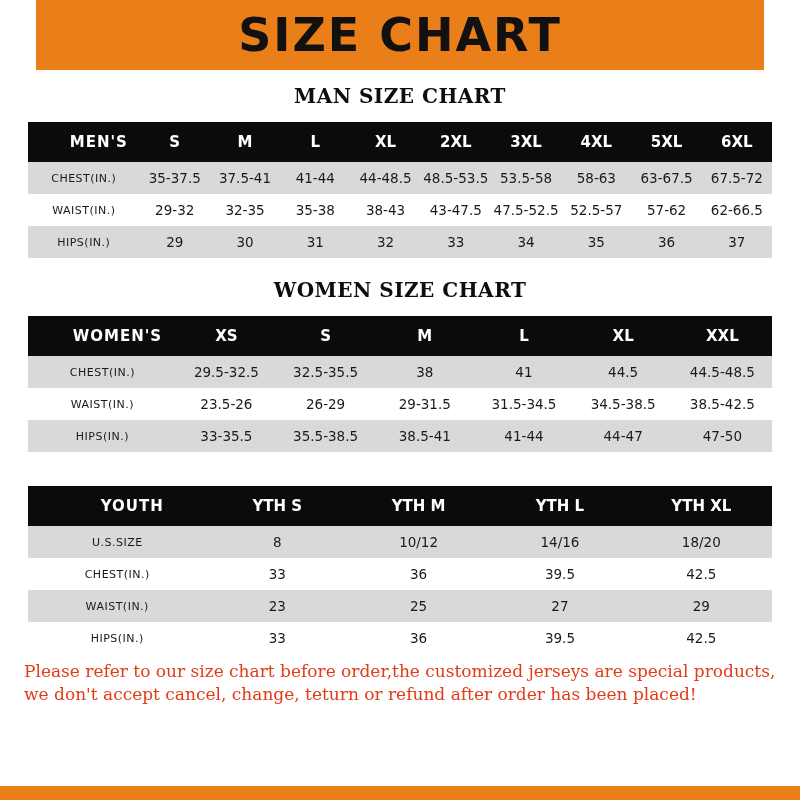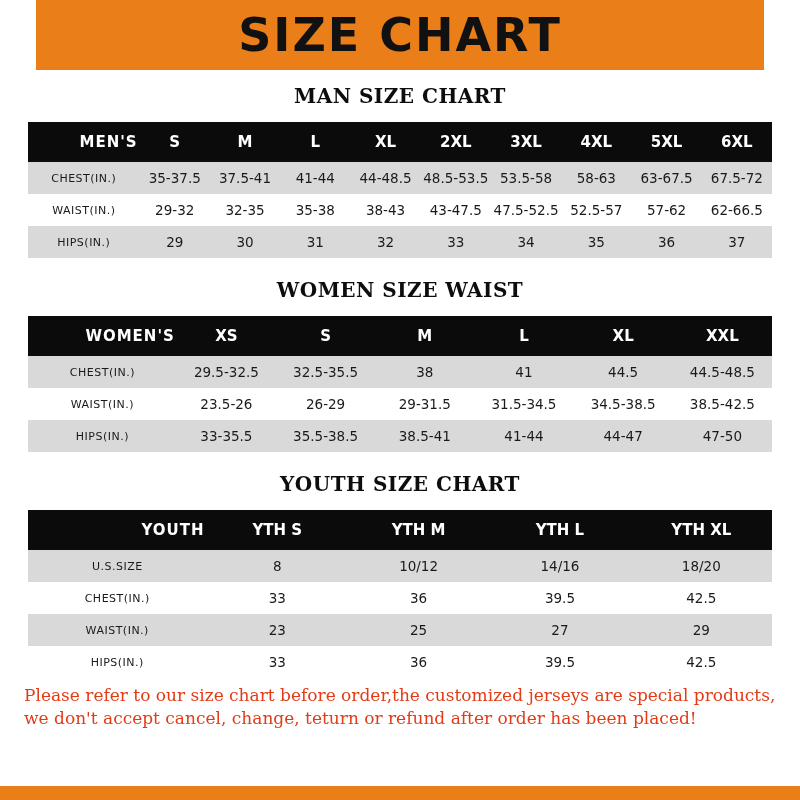--- a/index.html
+++ b/index.html
@@ -69,21 +69,21 @@
     font-family: "DejaVu Sans", sans-serif;
   }
   table.size-table thead th {
     background: #0b0b0b;
     color: #ffffff;
     font-weight: bold;
     font-size: 15px;
     padding: 11px 2px;
   }
   table.size-table thead th.rowlabel {
-    text-align: right;
+    text-align: center;
     padding-left: 32px;
     letter-spacing: 1px;
   }
   table.size-table tbody td {
     padding: 8px 2px;
   }
   table.size-table tbody tr.shade td { background: #d9d9d9; }
   table.size-table tbody tr.plain td { background: #ffffff; }
   table.size-table tbody td.rowlabel {
     font-size: 11px;
@@ -177,21 +177,21 @@
           <td>35</td>
           <td>36</td>
           <td>37</td>
         </tr>
       </tbody>
     </table>
   </div>
 
   <div class="spacer-md"></div>
 
-  <div class="section-title">WOMEN SIZE WAIST</div>
+  <div class="section-title">WOMEN SIZE CHART</div>
   <div class="spacer-sm"></div>
   <div class="chart-wrap">
     <table class="size-table">
       <thead>
         <tr>
           <th class="rowlabel" style="width:20%">WOMEN'S</th>
           <th>XS</th>
           <th>S</th>
           <th>M</th>
           <th>L</th>
@@ -226,21 +226,20 @@
           <td>41-44</td>
           <td>44-47</td>
           <td>47-50</td>
         </tr>
       </tbody>
     </table>
   </div>
 
   <div class="spacer-md"></div>
 
-  <div class="section-title">YOUTH SIZE CHART</div>
   <div class="spacer-sm"></div>
   <div class="chart-wrap">
     <table class="size-table">
       <thead>
         <tr>
           <th class="rowlabel" style="width:24%">YOUTH</th>
           <th>YTH S</th>
           <th>YTH M</th>
           <th>YTH L</th>
           <th>YTH XL</th>

